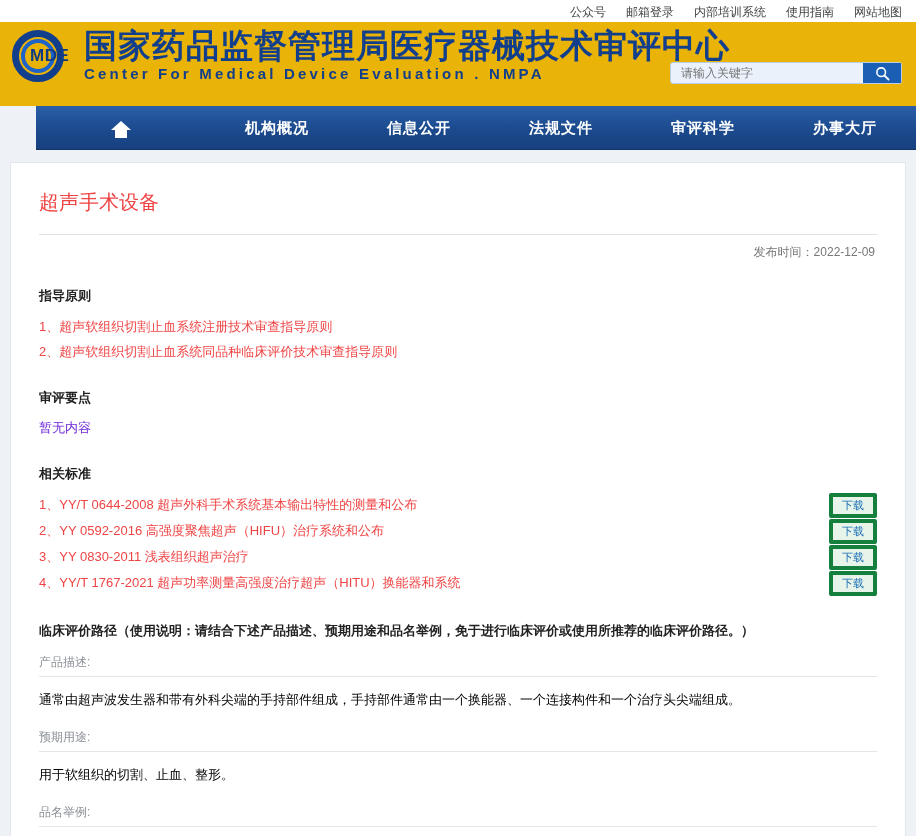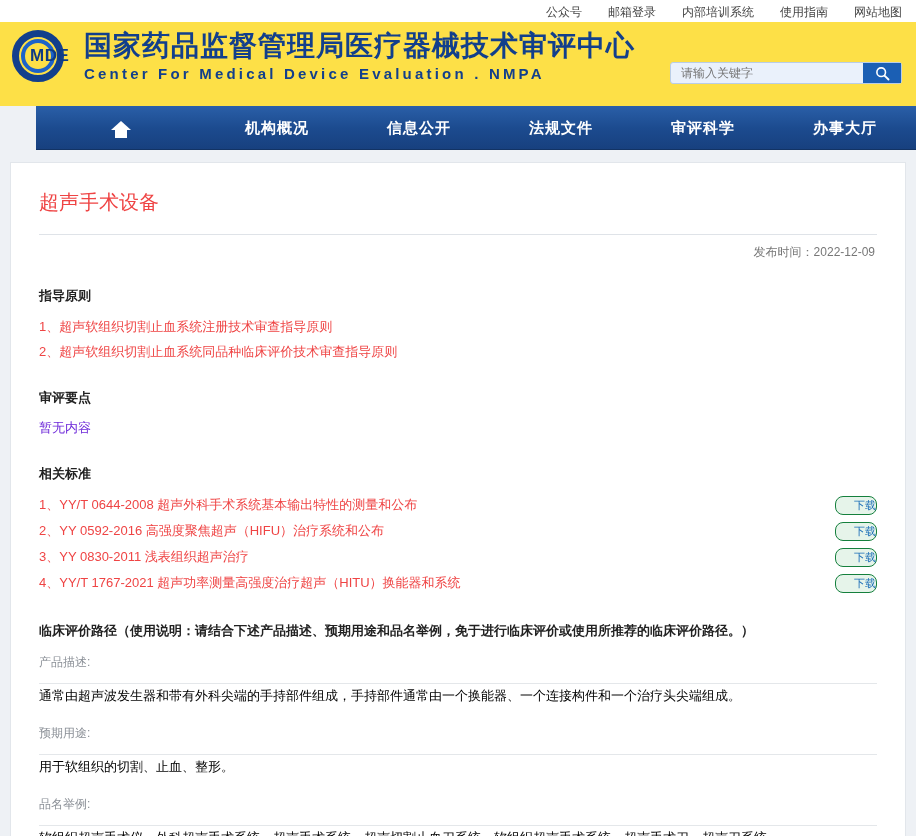--- a/index.html
+++ b/index.html
@@ -18,35 +18,34 @@
 
   
   .topbar {
     height: 22px;
     background: #ffffff;
     display: flex;
     justify-content: flex-end;
     align-items: center;
     padding: 2px 14px 0 0;
     box-sizing: border-box;
-    gap: 6px;
   }
   .topbar a {
     color: #444;
     font-size: 12px;
     text-decoration: none;
     margin-left: 20px;
     white-space: nowrap;
   }
 
   
   .header {
     position: relative;
     height: 84px;
-    background: #fde047;
+    background: #eab308;
     box-sizing: border-box;
   }
   .logo-wrap {
     position: absolute;
     left: 10px;
     top: 4px;
     display: flex;
     align-items: center;
   }
   .logo-mark {
@@ -78,21 +77,21 @@
   .logo-mark .mde {
     position: absolute;
     left: 20px;
     top: 20px;
     font-size: 17px;
     font-weight: bold;
     color: #0e3b84;
     letter-spacing: 0.5px;
   }
   .logo-text .cn {
-    font-size: 28px;
+    font-size: 33px;
     font-weight: bold;
     color: #123f8c;
     letter-spacing: 1px;
     line-height: 34px;
     font-family: "DejaVu Sans", sans-serif;
   }
   .logo-text .en {
     font-size: 15px;
     font-weight: bold;
     color: #123f8c;
@@ -228,43 +227,43 @@
     align-items: center;
     justify-content: space-between;
     line-height: 24px;
     margin-bottom: 1px;
   }
   .dl-btn {
     flex: none;
     width: 40px;
     height: 17px;
     line-height: 17px;
-    text-align: right;
+    text-align: center;
     font-size: 11px;
     color: #1d6fb8;
     background: #e6f4ea;
-    border: 1px solid #15803d;
-    border-radius: 8px;
+    border: 4px solid #15803d;
+    border-radius: 2px;
     cursor: pointer;
   }
 
   .clin-title {
     font-weight: bold;
     font-size: 13px;
     margin: 26px 0 14px 0;
     color: #222;
   }
 
   .sub-block { margin-bottom: 4px; }
   .sub-label {
     font-size: 12px;
     color: #8a8f96;
     border-bottom: 1px solid #e4e7ea;
-    padding-bottom: 12px;
-    margin-bottom: 1px;
+    padding-bottom: 5px;
+    margin-bottom: 12px;
   }
   .sub-text {
     font-size: 13px;
     color: #000000;
     line-height: 22px;
     padding-bottom: 14px;
   }
 </style>
 </head>
 <body>

